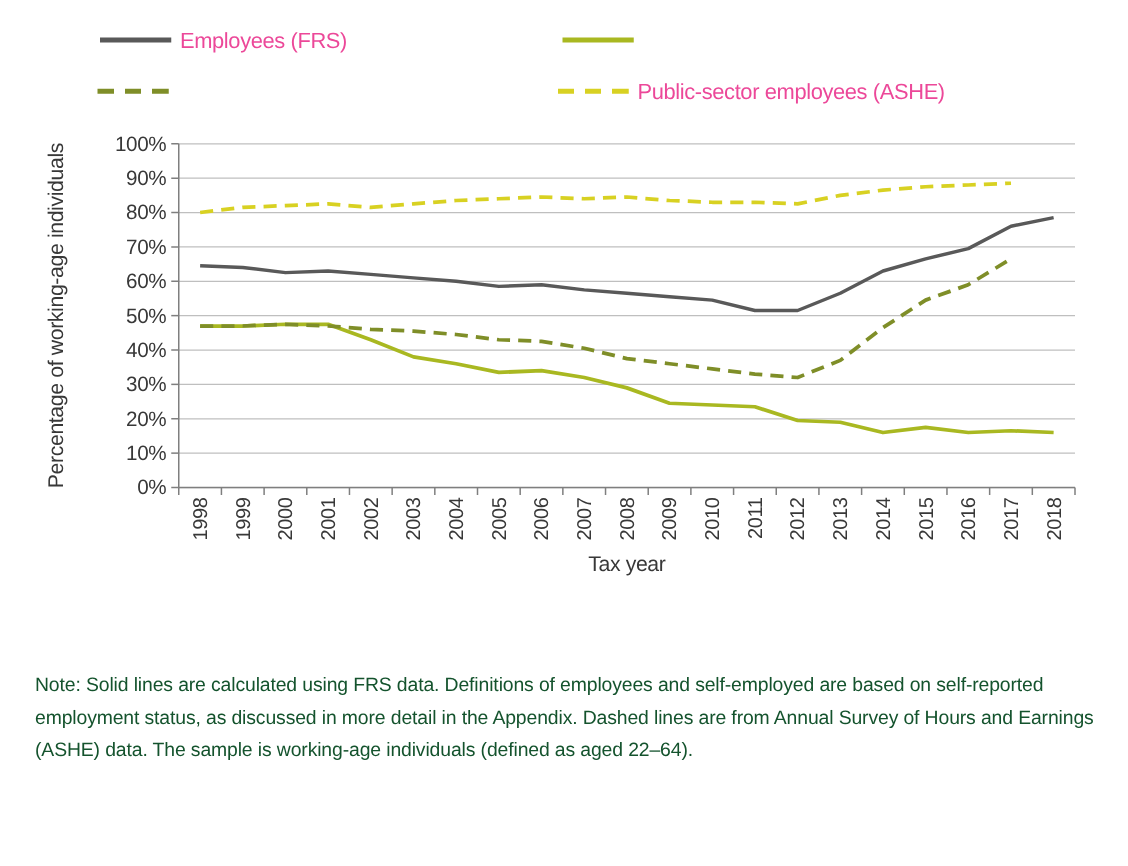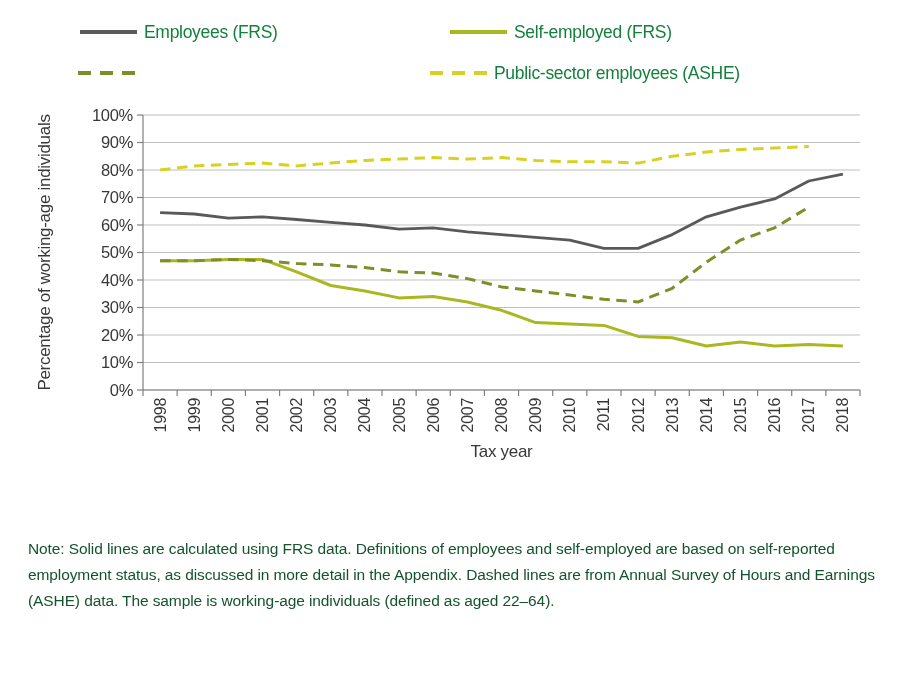--- a/index.html
+++ b/index.html
@@ -21,27 +21,27 @@
   .legend-swatch {
     display: inline-block;
     width: 57px;
     height: 4px;
     flex: 0 0 57px;
     margin-right: 7px;
   }
   .legend-label {
     font-size: 17.5px;
     letter-spacing: -0.3px;
-    color: #15803d;
+    color: #ec4899;
     white-space: nowrap;
   }
   #legend-item-0 { left: 80px;  top: 21px; }
   #legend-item-1 { left: 450px; top: 21px; }
   #legend-item-2 { left: 78px;  top: 62px; }
-  #legend-item-3 { left: 430px; top: 62px; }
+  #legend-item-3 { left: 446px; top: 62px; }
   
   #chart {
     position: absolute;
     left: 0;
     top: 98px;
   }
   #chart text {
     font-family: "Liberation Sans", sans-serif;
     fill: #383838;
     letter-spacing: -0.3px;
@@ -64,21 +64,20 @@
 
 <div class="page">
 
   <div class="legend">
     <div class="legend-item" id="legend-item-0">
       <span class="legend-swatch" style="background: rgb(89, 89, 89);"></span>
       <span class="legend-label">Employees (FRS)</span>
     </div>
     <div class="legend-item" id="legend-item-1">
       <span class="legend-swatch" style="background: rgb(169, 184, 33);"></span>
-      <span class="legend-label">Self-employed (FRS)</span>
     </div>
     <div class="legend-item" id="legend-item-2">
       <span class="legend-swatch" style="background: repeating-linear-gradient(90deg, rgb(127, 142, 40) 0px, rgb(127, 142, 40) 13px, transparent 13px, transparent 22px);"></span>
     </div>
     <div class="legend-item" id="legend-item-3">
       <span class="legend-swatch" style="background: repeating-linear-gradient(90deg, rgb(216, 209, 34) 0px, rgb(216, 209, 34) 13px, transparent 13px, transparent 22px);"></span>
       <span class="legend-label">Public-sector employees (ASHE)</span>
     </div>
   </div>
 

